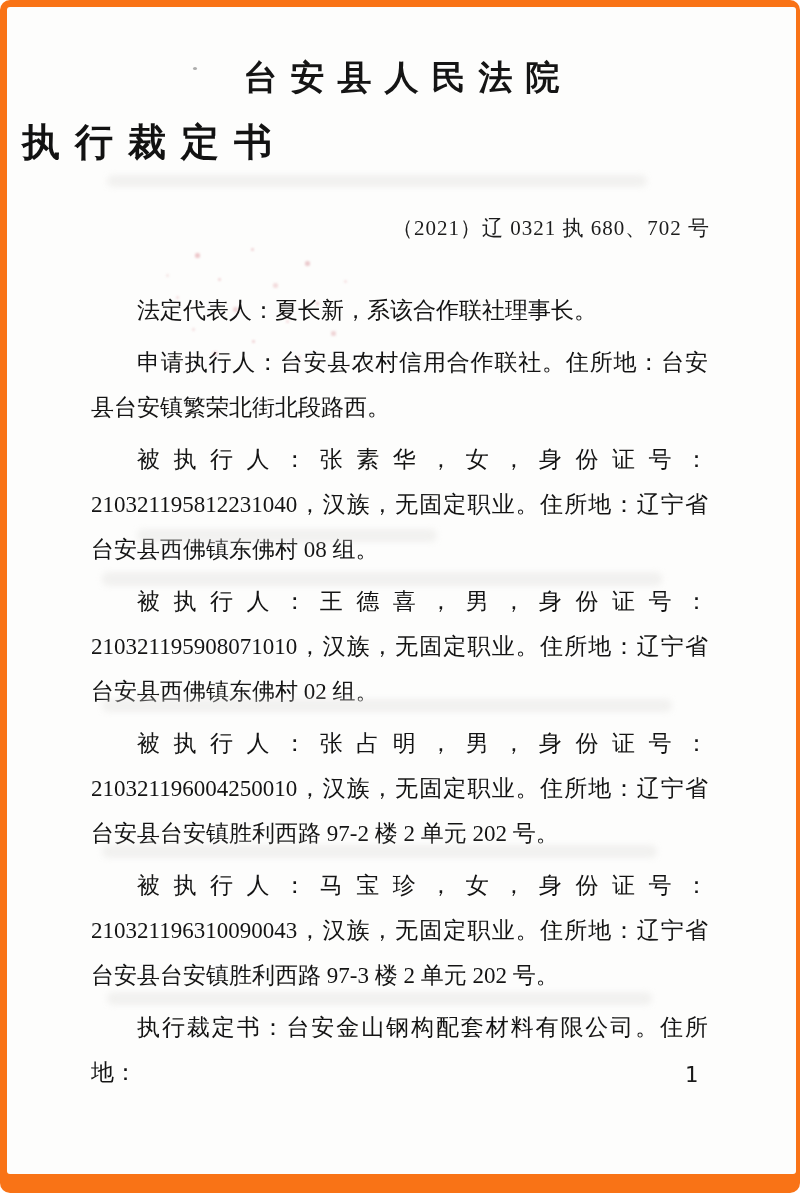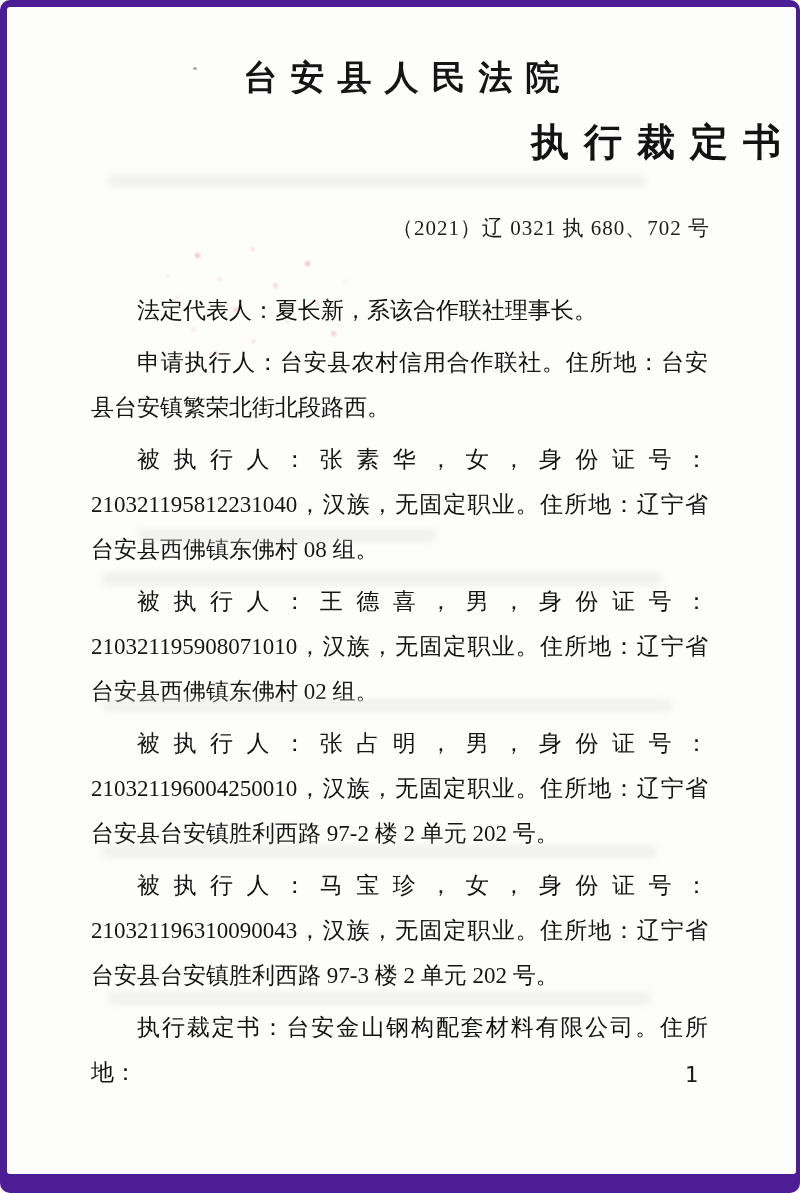--- a/index.html
+++ b/index.html
@@ -5,21 +5,21 @@
   html,body{margin:0;padding:0;}
   body{
     width:800px;height:1193px;
     background:#ffffff;
     font-family:"Liberation Serif","DejaVu Serif",serif;
     position:relative;
     overflow:hidden;
   }
   .scan{
     position:absolute;inset:0;
-    background:#4c1d95;
+    background:#f97316;
     border-radius:10px;
     overflow:hidden;
     padding-left:46px;
   }
   .page{
     position:absolute;
     left:7px;top:7px;right:4px;bottom:19px;
     background:#fdfdfc;
     border-radius:3px;
     color:#161616;
@@ -29,21 +29,21 @@
     margin:48px 0 0 0;
     text-align:center;
     font-size:34px;
     font-weight:bold;
     letter-spacing:13px;
     text-indent:13px;
     color:#151515;
   }
   .doc-type{
     margin:16px 0 0 0;
-    text-align:right;
+    text-align:left;
     font-size:38px;
     font-weight:bold;
     letter-spacing:15px;
     text-indent:15px;
     color:#121212;
   }
   .case-number{
     margin-top:46px;
     padding-right:86px;
     text-align:right;

